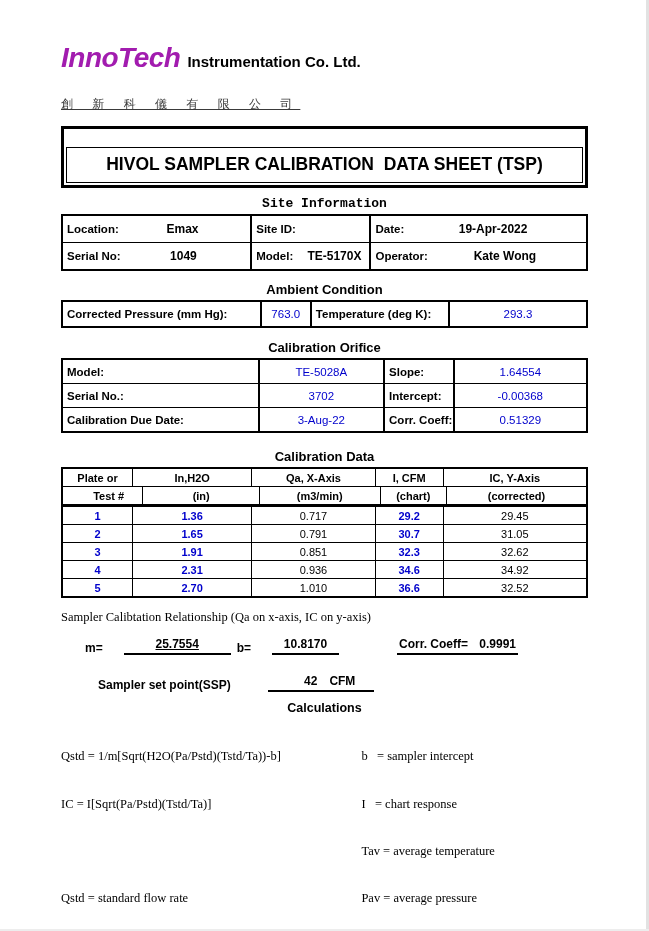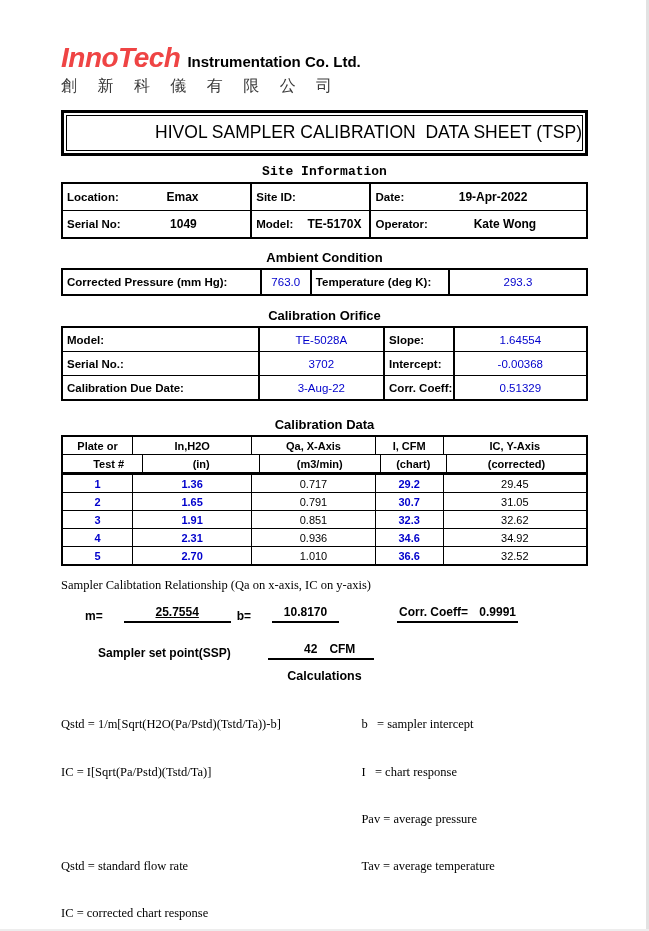--- a/index.html
+++ b/index.html
@@ -4,26 +4,26 @@
 <style>
   * { margin:0; padding:0; box-sizing:border-box; }
   html,body { background:#fff; }
   body { width:649px; height:931px; font-family:"Liberation Sans",sans-serif; color:#000; position:relative; overflow:hidden; }
   .page { position:absolute; inset:0; padding:42px 61px 0 61px; }
   .scan-edge-right { position:absolute; top:0; right:0; width:3px; height:100%; background:#e2e2e2; }
   .scan-edge-bottom { position:absolute; left:0; bottom:0; width:100%; height:2px; background:#ededed; }
 
   
   .logo-row { display:flex; align-items:baseline; }
-  .logo { color:#ef4444; font-size:28px; font-weight:bold; font-style:italic; letter-spacing:-.5px; }
+  .logo { color:#a21caf; font-size:28px; font-weight:bold; font-style:italic; letter-spacing:-.5px; }
   .company-en { font-size:15px; font-weight:bold; margin-left:7px; }
-  .company-cn { font-size:16px; letter-spacing:8px; margin-top:2px; color:#3a3a3a; }
+  .company-cn { font-size:12px; letter-spacing:8px; margin-top:22px; color:#3a3a3a;text-decoration:underline; }
 
   .title-box { margin-top:13px; border:3px solid #000; padding:2px; }
-  .title-inner { border:1px solid #000; text-align:right; font-weight:normal; font-size:17.5px; padding:6px 0 7px; white-space:pre; }
+  .title-inner { border:1px solid #000; text-align:center; font-weight:bold; font-size:17.5px; padding:6px 0 7px; white-space:pre;margin-top:16px; }
 
   .sec-h { text-align:center; font-weight:bold; font-size:13px; }
 
   
   .box { border:2px solid #000; }
   .trow { display:flex; border-top:1.5px solid #000; }
   .trow:first-child { border-top:none; }
   .cell { display:flex; align-items:center; border-left:2px solid #000; padding:5px 4px; min-height:26px; }
   .cell:first-child { border-left:none; }
   .lbl { font-weight:bold; font-size:11.5px; white-space:nowrap; }
@@ -271,21 +271,21 @@
       
       
       
       
       
       
     </div>
     <div class="calc-right">
       <div>b   = sampler intercept</div>
       <div>I   = chart response</div>
+      <div>Tav = average temperature</div>
       <div>Pav = average pressure</div>
-      <div>Tav = average temperature</div>
     </div>
   </div>
 
 </div>
 
 <div class="scan-edge-right"></div>
 <div class="scan-edge-bottom"></div>
 
 </body></html>

